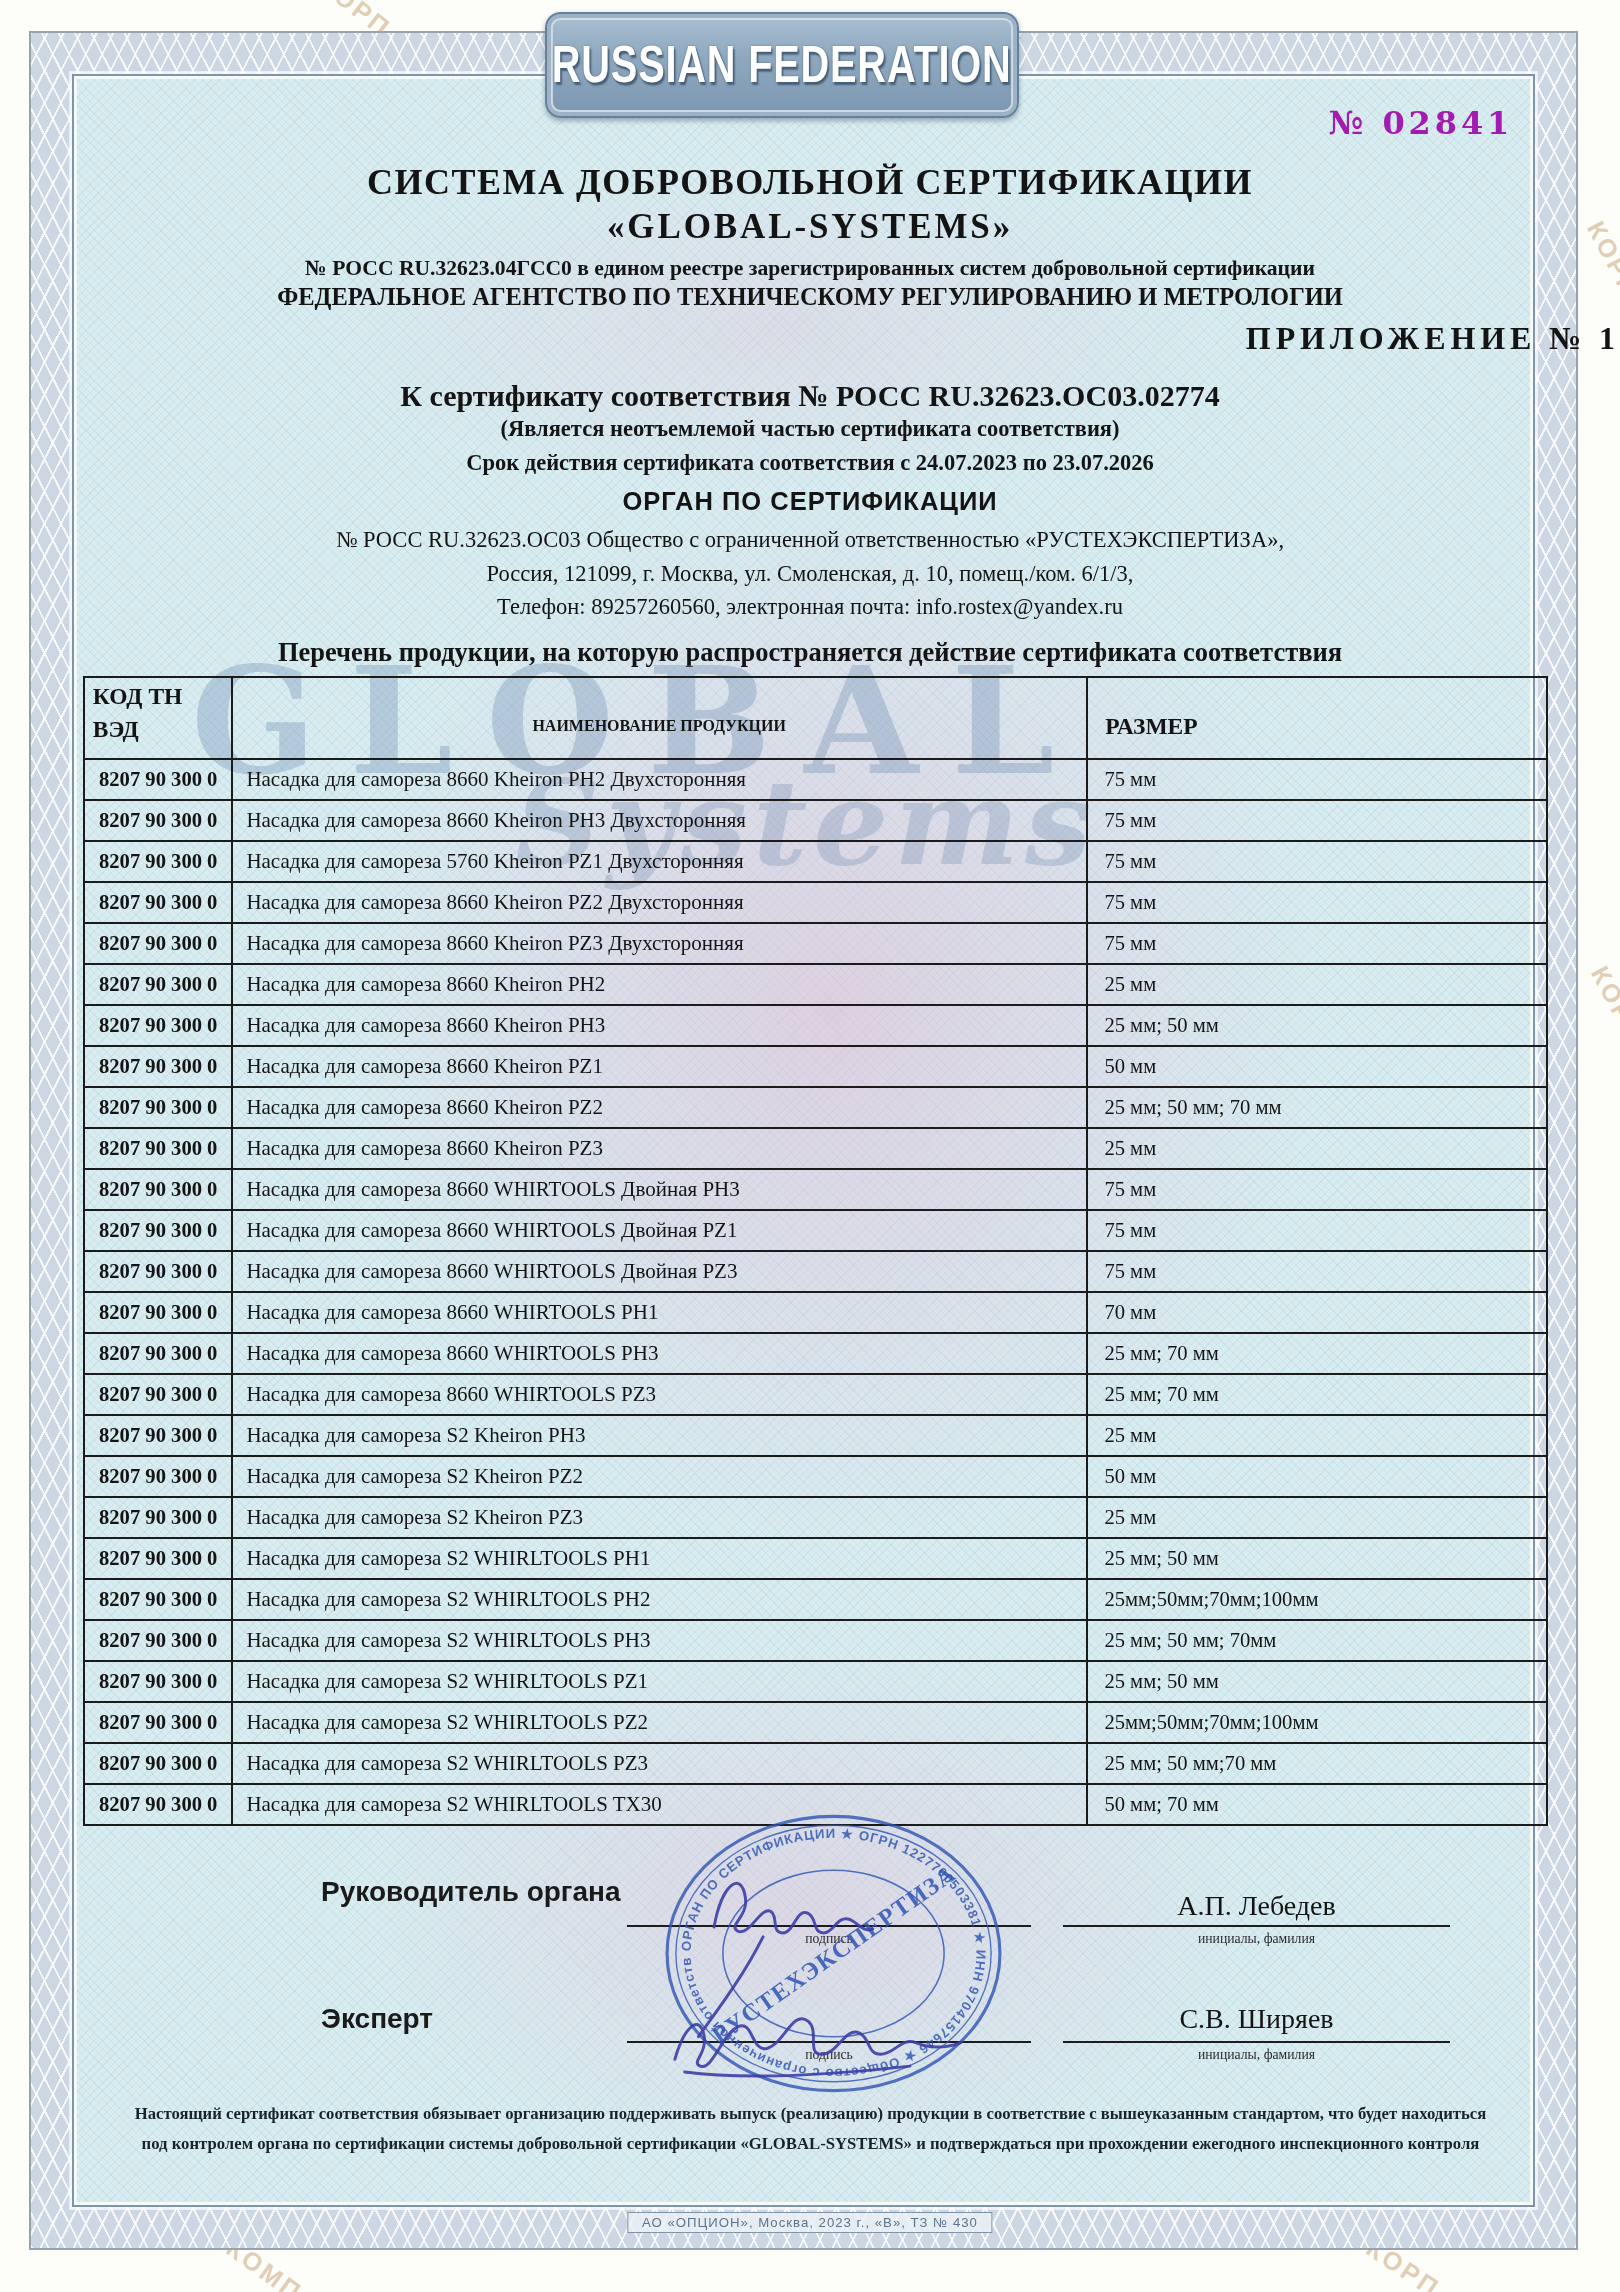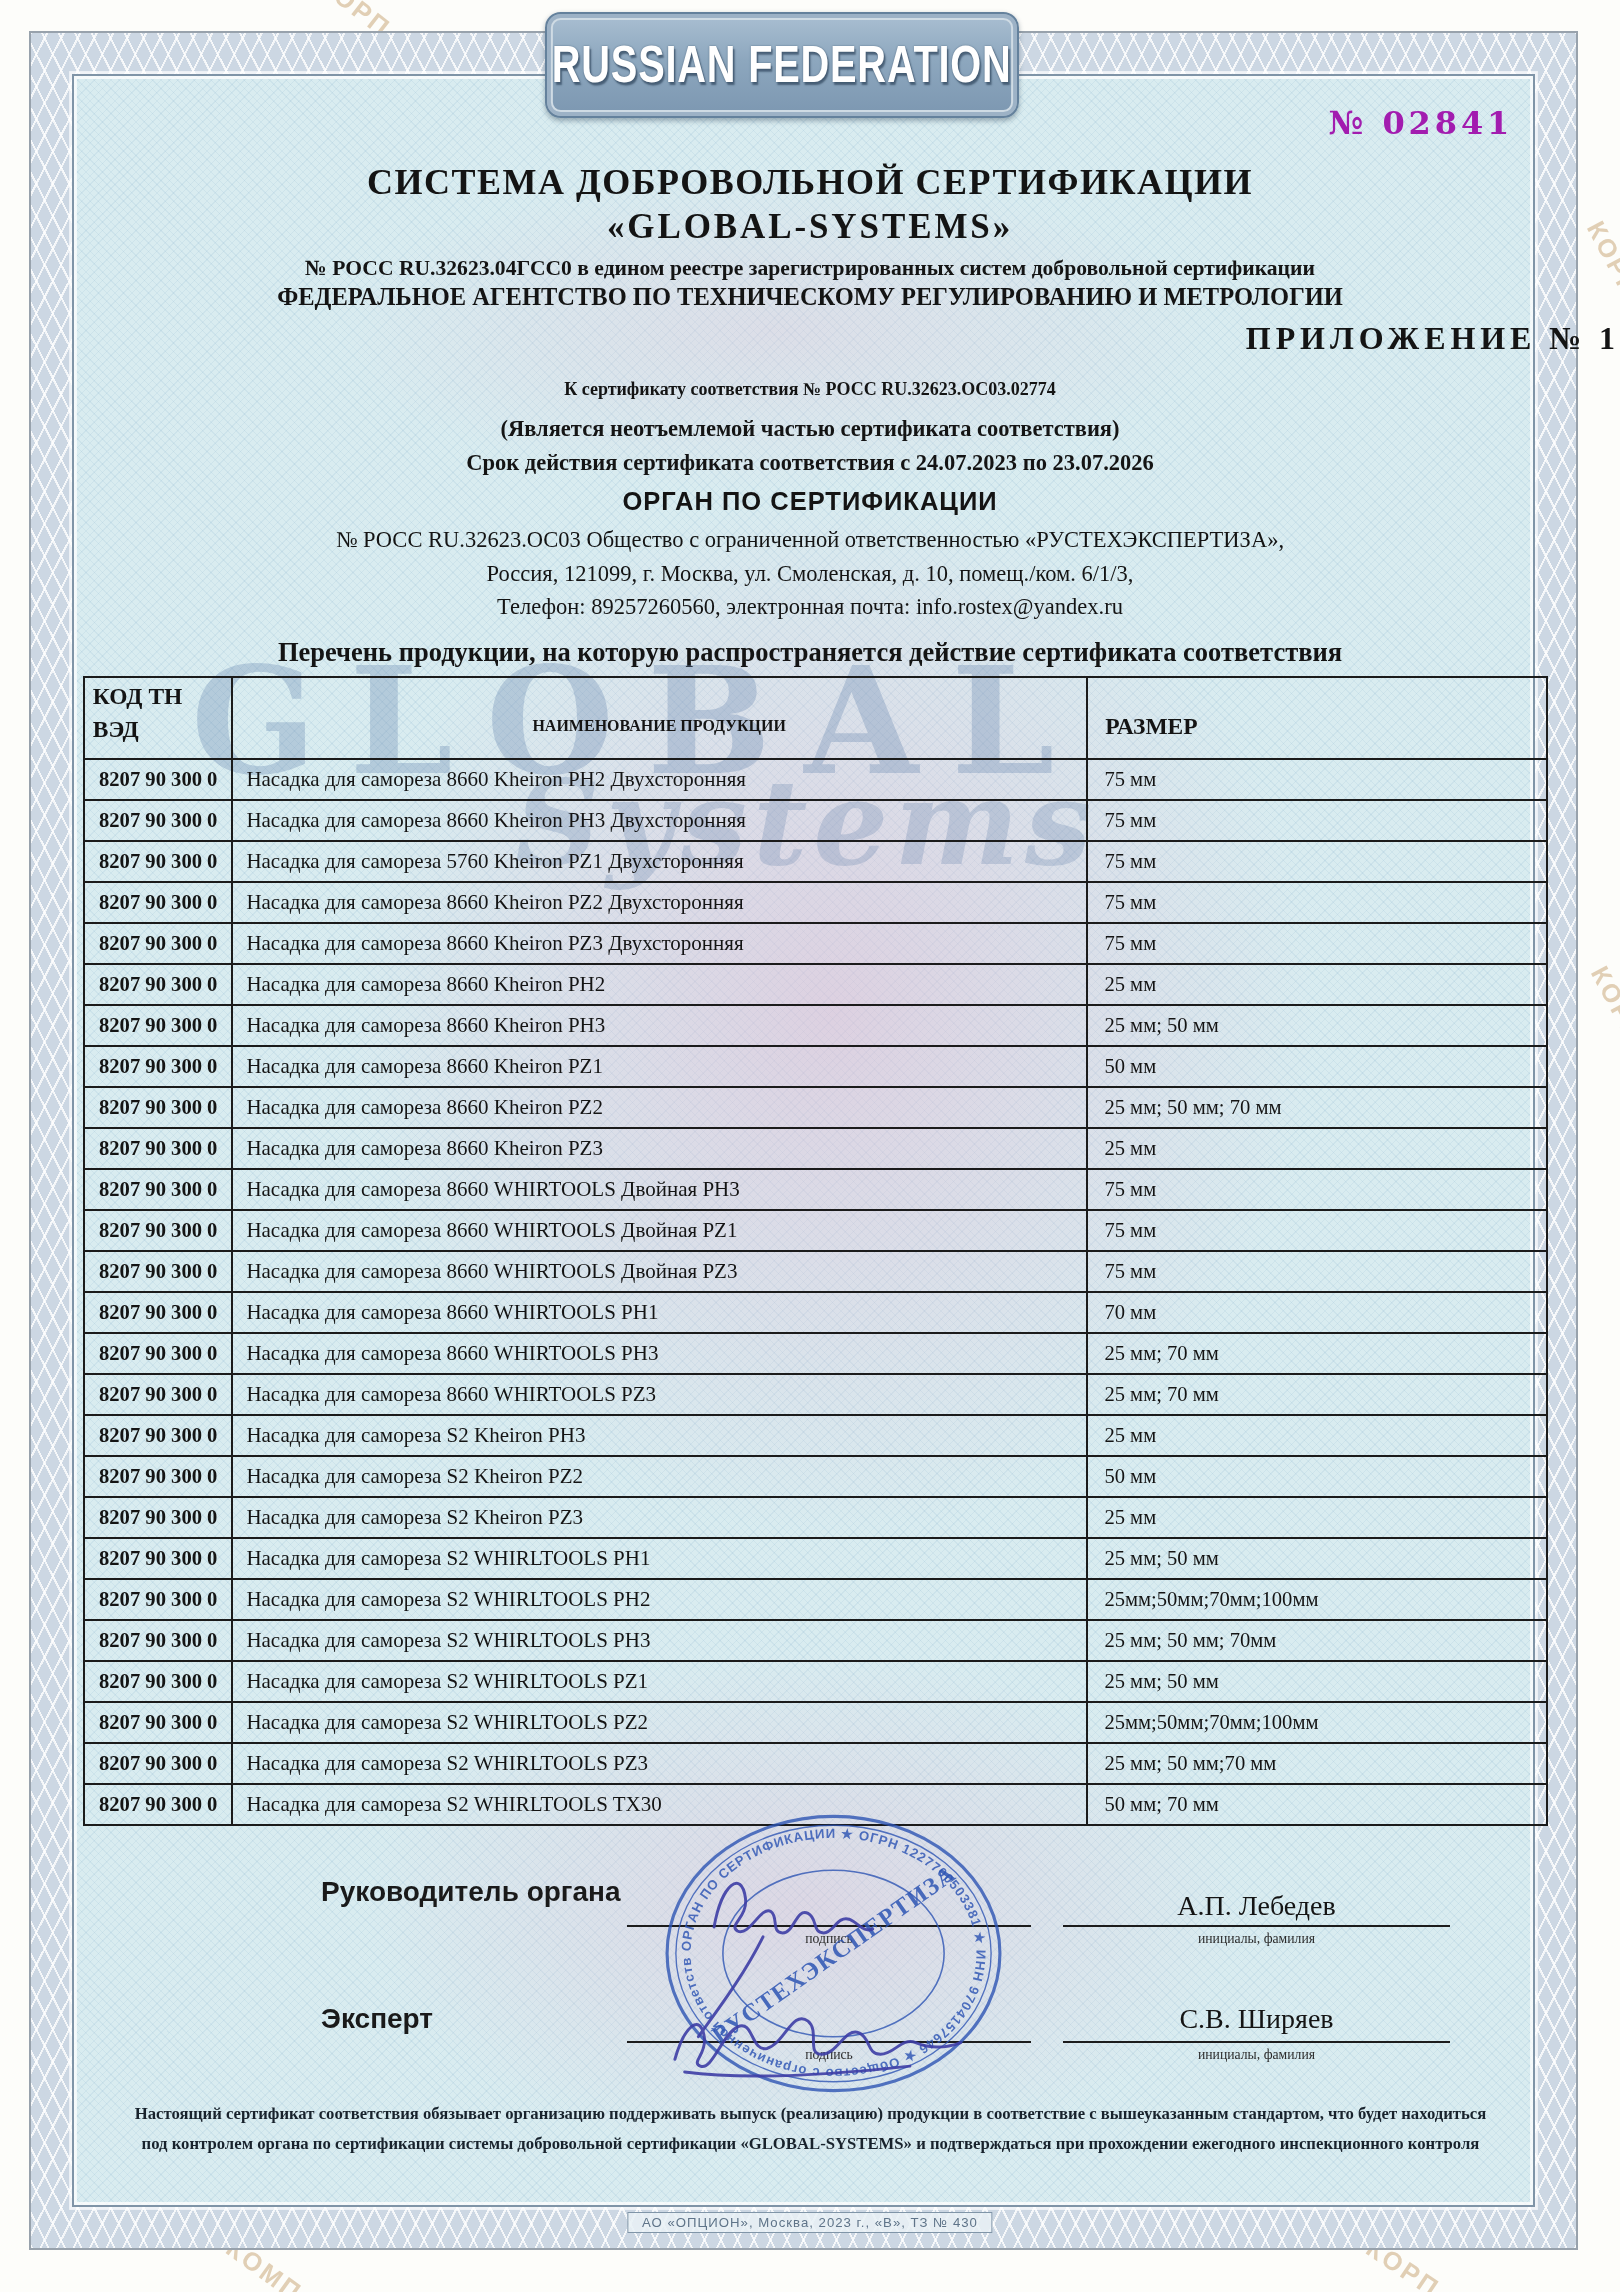--- a/index.html
+++ b/index.html
@@ -41,21 +41,21 @@
 
   
   .abs{position:absolute;left:0;width:100%;text-align:center;white-space:nowrap;}
   .serial{position:absolute;left:1328px;top:104px;width:186px;text-align:center;
           font:bold 32px "DejaVu Serif",serif;color:#a21caf;letter-spacing:3.9px;}
   .t-system{top:161px;font-weight:bold;font-size:36px;letter-spacing:1.5px;}
   .t-name{top:207px;font-weight:bold;font-size:35px;letter-spacing:2.9px;}
   .t-reg{top:256px;font-weight:bold;font-size:21.6px;}
   .t-agency{top:283px;font-weight:bold;font-size:24.5px;}
   .t-annex{top:320px;font-weight:bold;font-size:32px;letter-spacing:4.9px;text-align:right;}
-  .t-cert{top:379px;font-weight:bold;font-size:18px;}
+  .t-cert{top:379px;font-weight:bold;font-size:30px;}
   .t-integral{top:416px;font-weight:bold;font-size:22.5px;}
   .t-valid{top:450px;font-weight:bold;font-size:22.5px;}
   .t-organ{top:487px;font-family:"Liberation Sans",sans-serif;font-weight:bold;font-size:25.5px;letter-spacing:1px;}
   .t-org1{top:527px;font-size:22.5px;}
   .t-org2{top:561px;font-size:22.5px;}
   .t-org3{top:594px;font-size:22.5px;}
   .t-list{top:637px;font-weight:bold;font-size:26.5px;}
 
   
   .wm{position:absolute;white-space:nowrap;pointer-events:none;}

